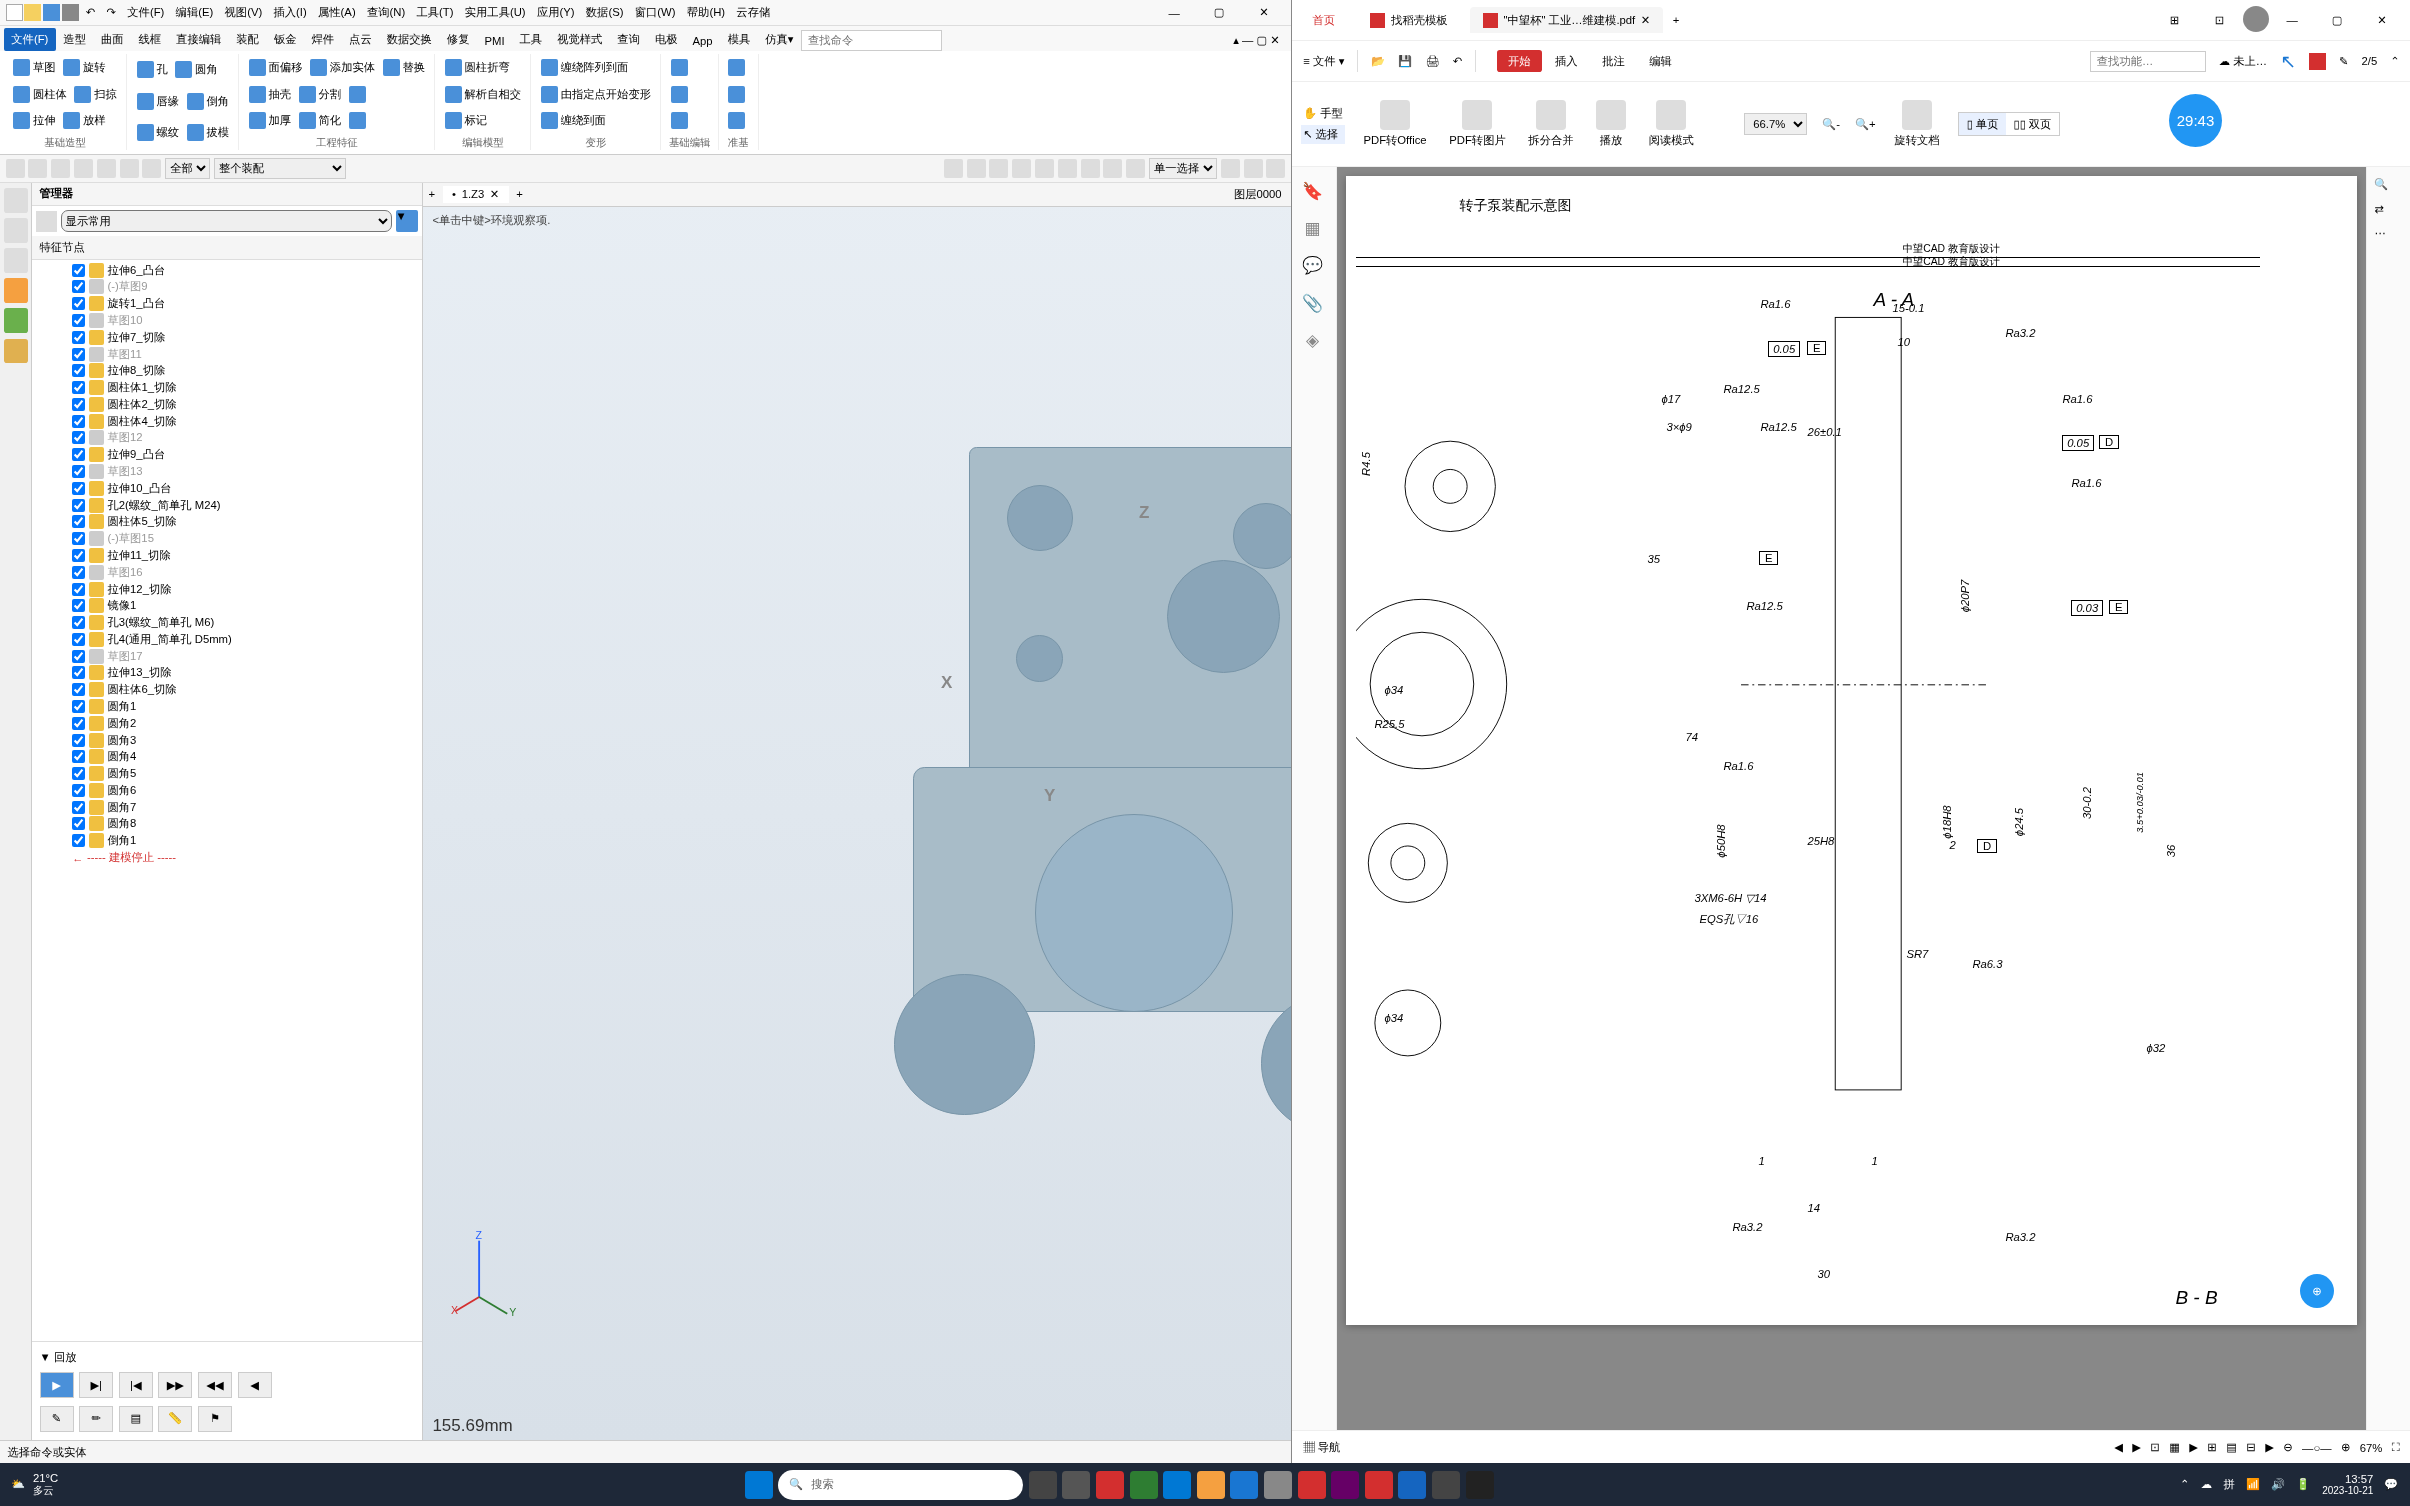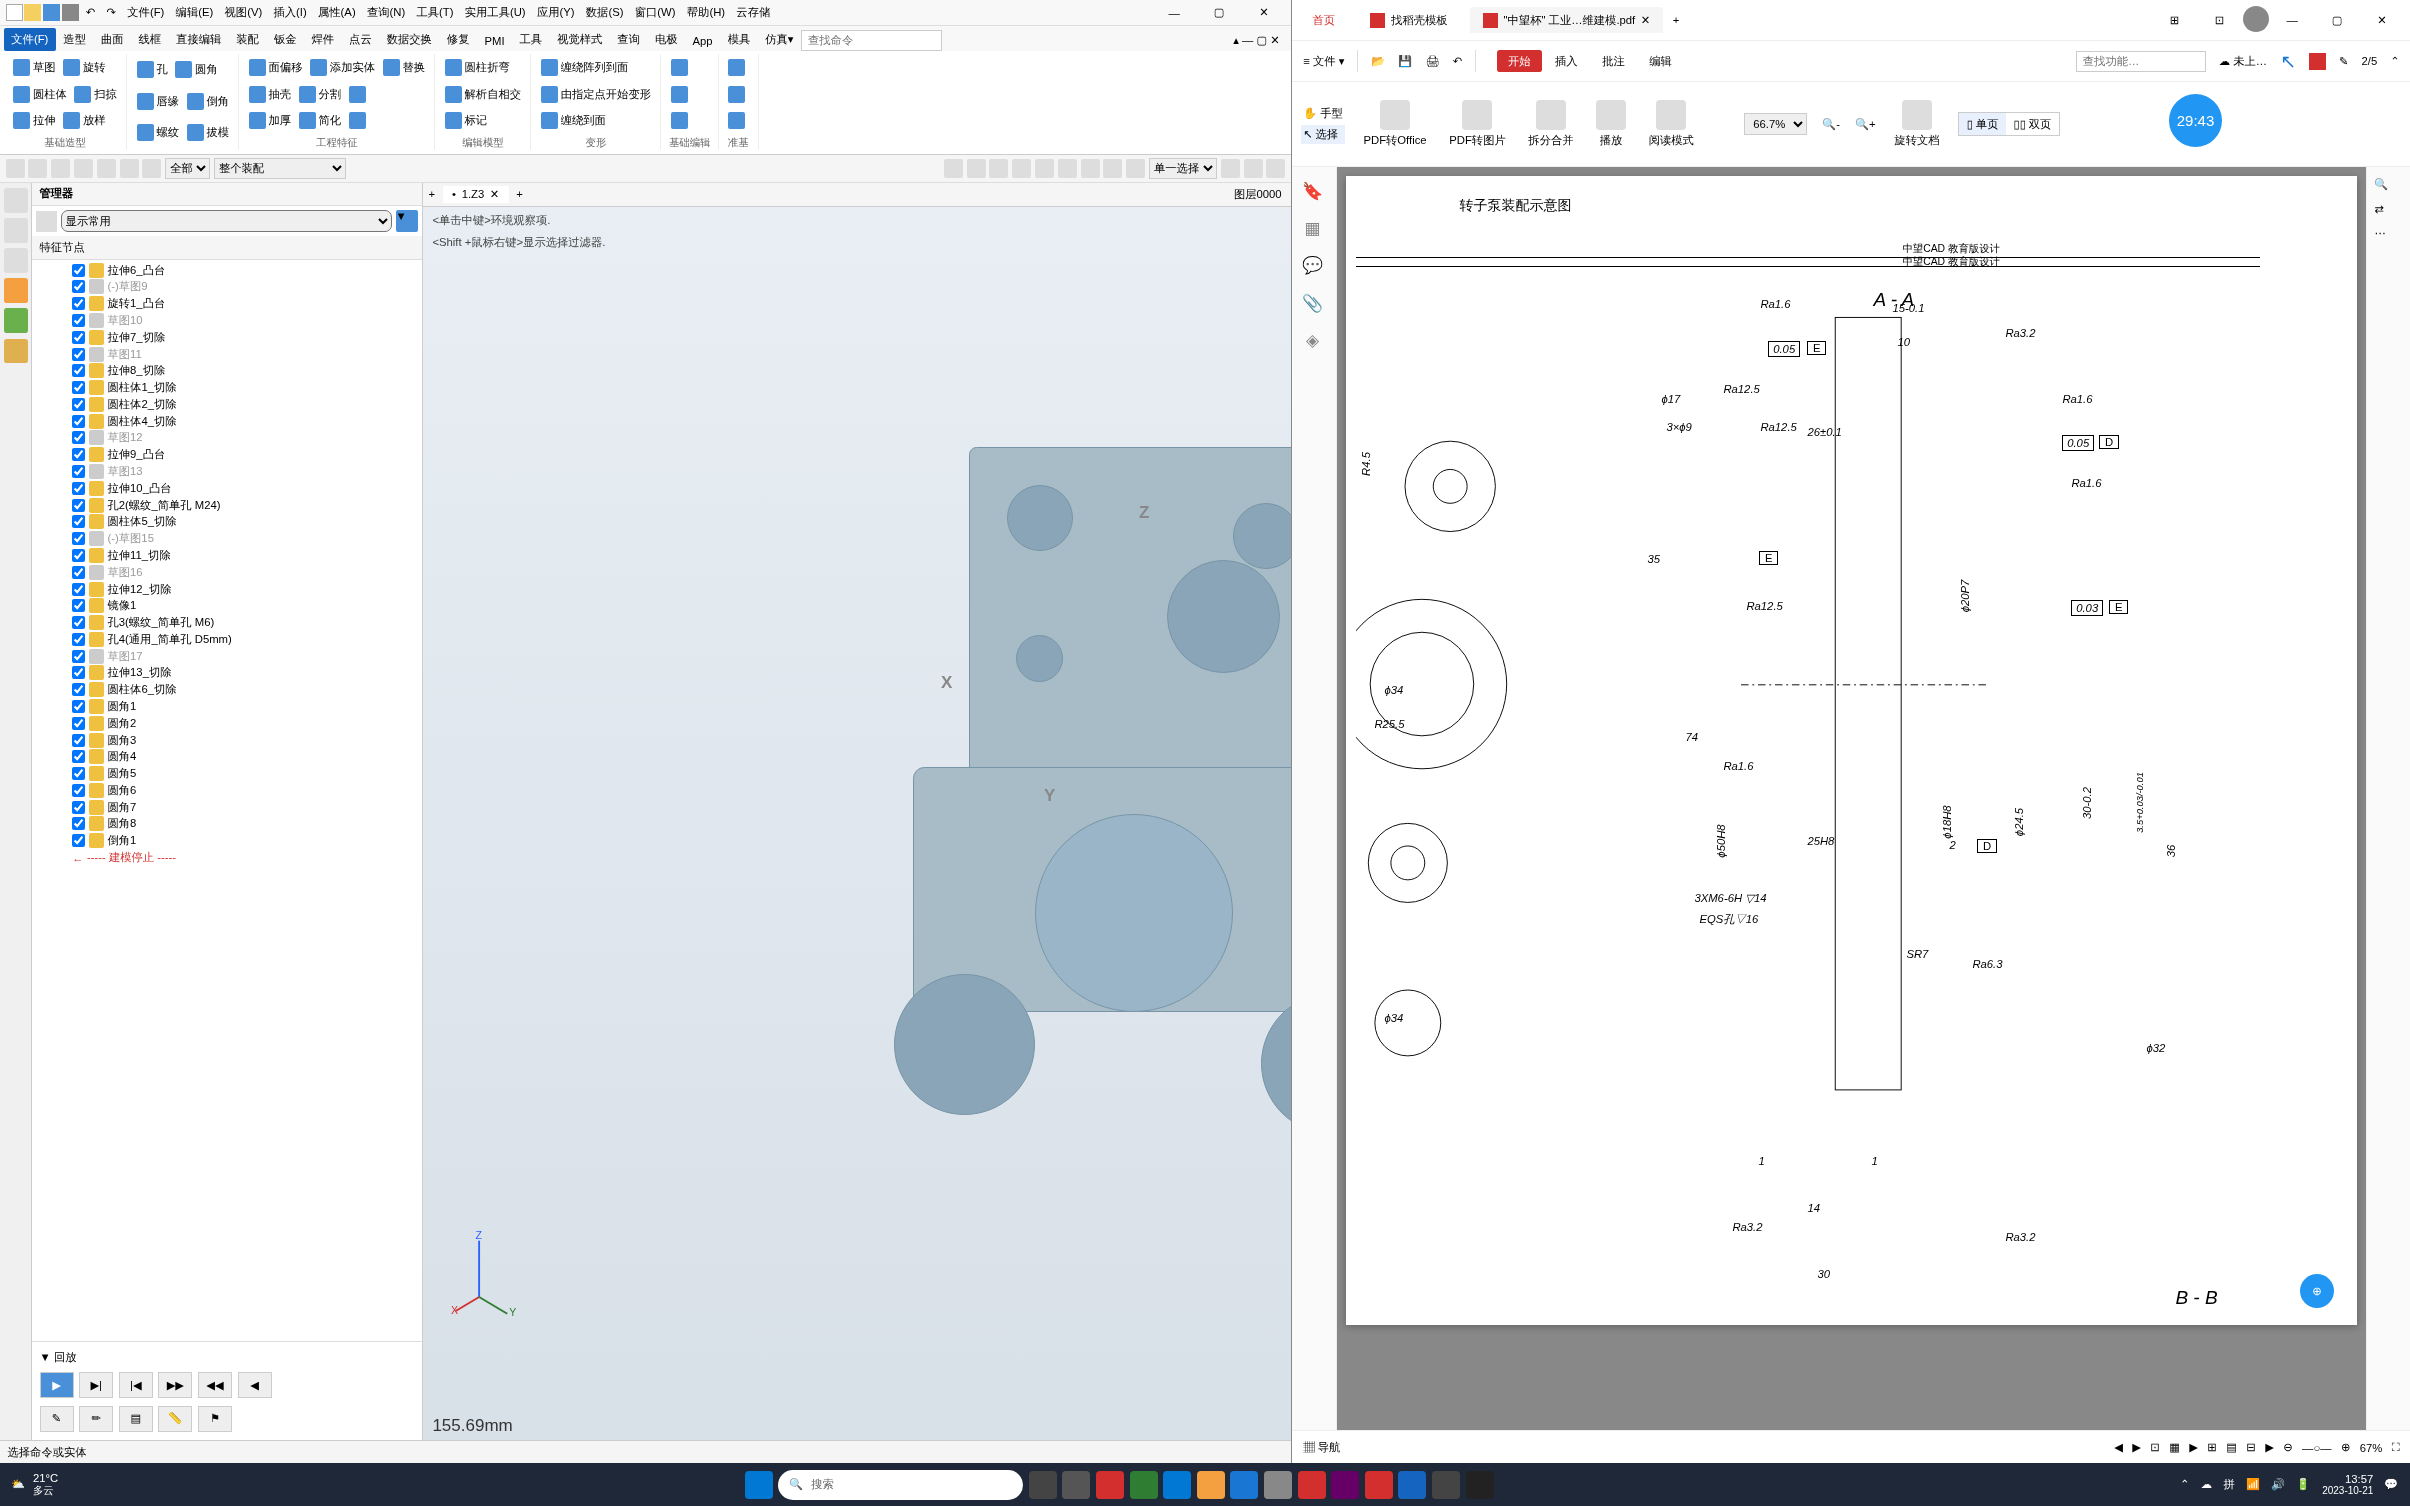--- a/index.html
+++ b/index.html
@@ -594,21 +594,20 @@
               <span class="tb"></span>
               <span class="tb"></span>
               <span class="tb"></span>
               <span class="tb"></span>
               <span class="tb" style="background:#f5d060;"></span>
             <span>图层0000</span>
             <span class="tb"></span>
           </span>
         </div>
         <div class="vp-tip">&lt;单击中键&gt;环境观察项.</div>
-        <div class="vp-tip" style="margin-top:-3.8px;">&lt;Shift +鼠标右键&gt;显示选择过滤器.</div>
 
         <div class="model">
           <div class="part" style="top:0;left:94px;width:358px;height:339px;border-radius:7.5px;"></div>
           <div class="part" style="top:38px;left:132px;width:66px;height:66px;border-radius:50%;background:#8aa5b8;"></div>
           <div class="part" style="top:56px;left:358px;width:66px;height:66px;border-radius:50%;background:#8aa5b8;"></div>
           <div class="part" style="top:188px;left:141px;width:47px;height:47px;border-radius:50%;background:#8aa5b8;"></div>
           <div class="part" style="top:113px;left:292px;width:113px;height:113px;border-radius:50%;background:#8aa5b8;"></div>
           <div class="part" style="top:320px;left:38px;width:433px;height:245px;border-radius:11.3px;"></div>
           <div class="part" style="top:367px;left:160px;width:198px;height:198px;border-radius:50%;background:#9ab5c8;"></div>
           <div class="part" style="top:527px;left:19px;width:141px;height:141px;border-radius:50%;background:#8aa5b8;"></div>
@@ -671,21 +670,21 @@
       <span>🖨</span>
       <span>↶</span>
       <span class="sep"></span>
       <div class="r-menu-tabs">
         <span class="active">开始</span>
         <span>插入</span>
         <span>批注</span>
         <span>编辑</span>
       </div>
       <span style="flex:1"></span>
-      <input class="search-box" style="width: 130px;" placeholder="查找功能…">
+      <input class="search-box" style="width: 116px;" placeholder="查找功能…">
       <span>☁ <span>未上…</span></span>
       <div class="badge">29:43</div>
       <span style="color:#1976d2;font-size:19px;">↖</span>
       <span style="width:17px;height:17px;background:#d32f2f;display:inline-block;"></span>
       <span>✎</span>
       <span>2/5</span>
       <span>⌃</span>
     </div>
     <div class="r-ribbon">
       <div style="display:flex;flex-direction:column;gap:1.9px;">

